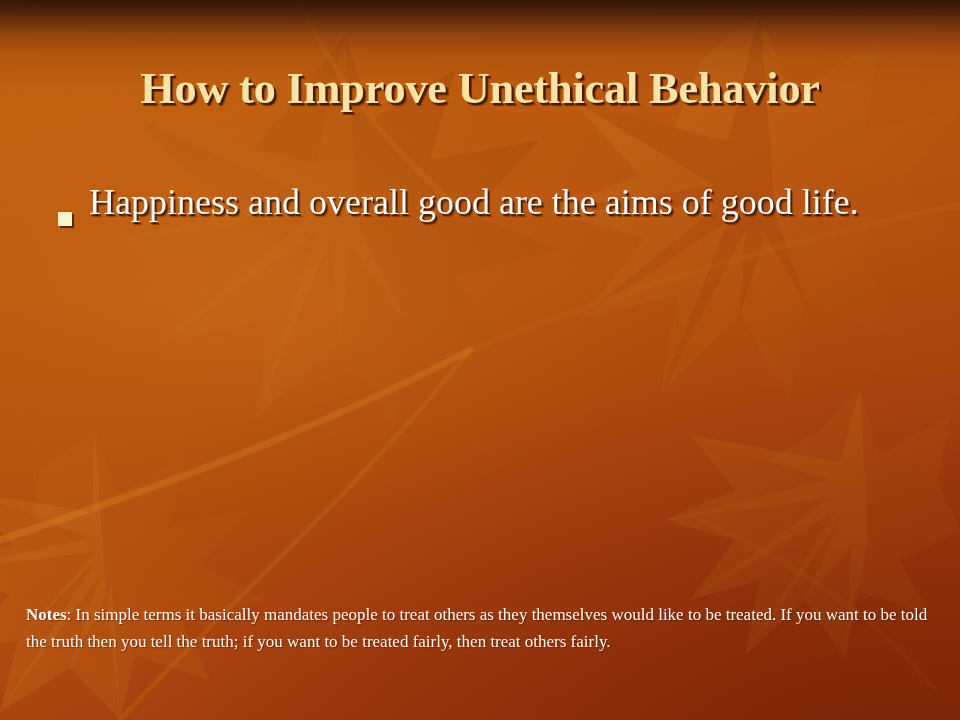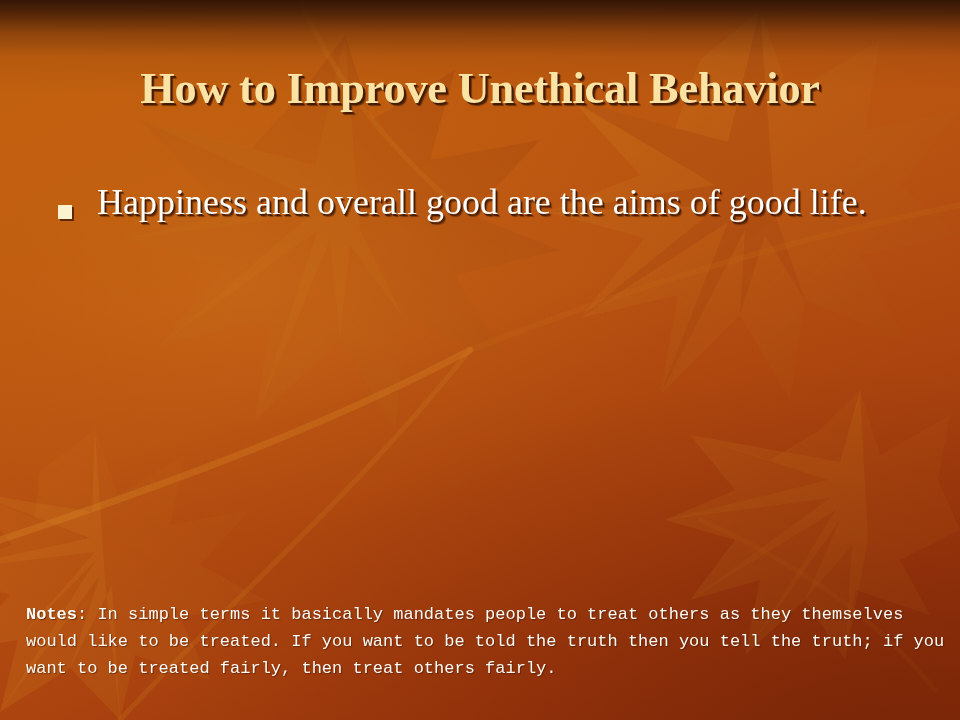--- a/index.html
+++ b/index.html
@@ -90,23 +90,22 @@
   
   #body {
     position: absolute;
     left: 58px;
     top: 178px;
     width: 856px;
   }
 
   .bullet-row {
     display: flex;
-    align-items: center;
+    align-items: flex-end;
     margin-bottom: 12px;
-    gap: 8px;
   }
 
   .bullet-marker {
     flex: 0 0 auto;
     width: 14px;
     height: 14px;
     margin-top: 20px;
     margin-right: 17px;
     background: #fbf3d0;
     box-shadow: 2px 2px 0 rgba(60,22,6,0.75);
@@ -121,21 +120,21 @@
       1.5px 1.5px 0 rgba(58,22,6,0.80),
       2.5px 2.5px 1px rgba(48,18,5,0.45);
   }
 
   
   #notes {
     position: absolute;
     left: 26px;
     top: 601px;
     width: 920px;
-    font-family: Liberation Mono, monospace;
+    font-family: Liberation Serif, serif;
     font-size: 17px;
     line-height: 27px;
     color: #fdfbf5;
     text-shadow: 1px 1px 1px rgba(60,22,6,0.55);
   }
   #notes .notes-label { font-weight: bold; }
 </style>
 </head>
 <body>
 

